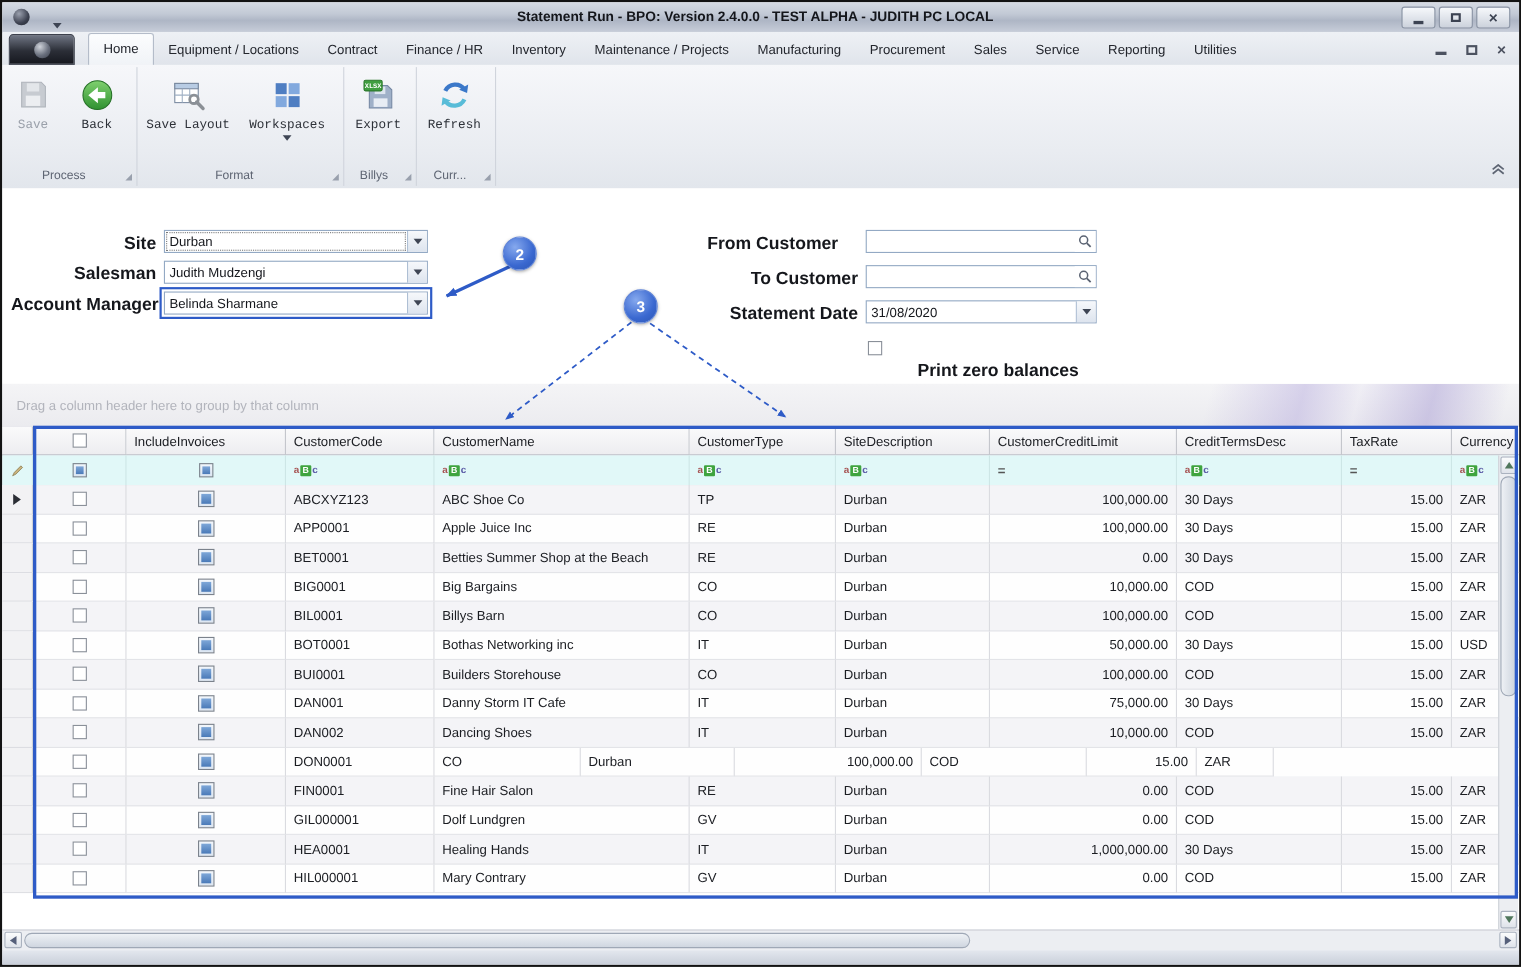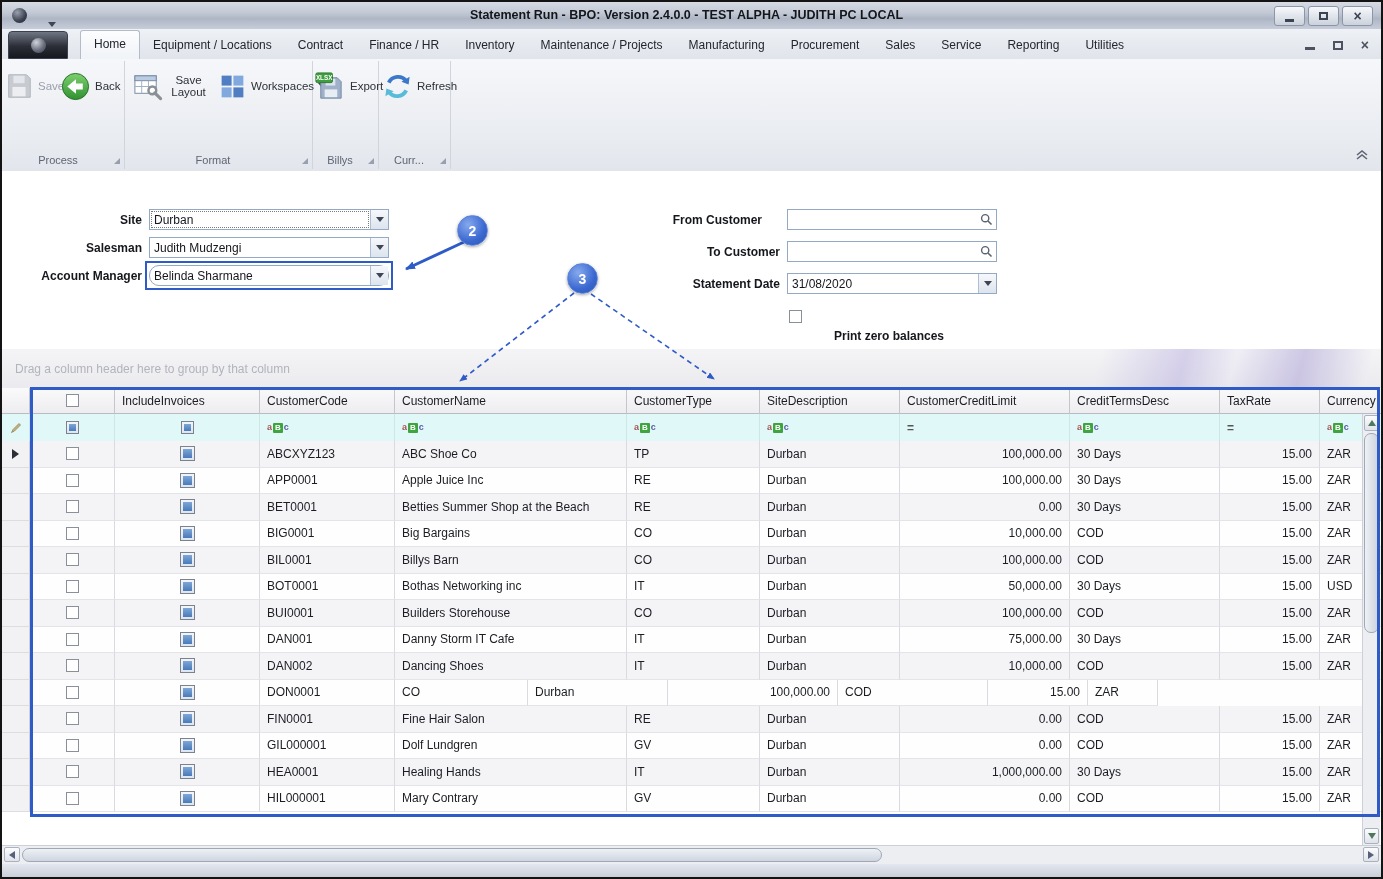--- a/index.html
+++ b/index.html
@@ -30,31 +30,31 @@
   .tc-restore{width:10px;height:9px;border:2px solid #4c5260;box-sizing:border-box;}
   .tc-close{font-size:14px;font-weight:bold;color:#4c5260;line-height:1;}
 
   
   .ribbon{position:absolute;top:57px;left:0;right:0;height:112px;background:linear-gradient(#f6f7fa,#e9ecf1 70%,#e2e6ec);border-bottom:1px solid #c6cad2;}
   .rgroup{position:absolute;top:2px;bottom:2px;border-right:1px solid #d0d4dc;}
   .g-process{left:0;width:122px;}
   .g-format{left:122px;width:188px;}
   .g-print{left:310px;width:66px;}
   .g-curr{left:376px;width:72px;}
-  .rbtn{position:absolute;top:8px;display:flex;flex-direction:row;align-items:center;gap:4px;font-size:11.5px;color:#2d3138;text-align:center;}
+  .rbtn{position:absolute;top:8px;display:flex;flex-direction:column;align-items:center;gap:4px;font-size:11.5px;color:#2d3138;text-align:center;font-family:Liberation Mono, monospace;}
   .rbtn .ricon{width:34px;height:34px;display:flex;align-items:center;justify-content:center;}
   .rbtn.disabled{color:#9aa0aa;}
   .glabel{position:absolute;bottom:3px;left:0;right:10px;text-align:center;font-size:11px;color:#5e6573;white-space:nowrap;}
   .glauncher{position:absolute;bottom:5px;right:4px;width:0;height:0;border-left:6px solid transparent;border-bottom:6px solid #99a0ad;}
   .ribbon-collapse{position:absolute;right:12px;bottom:7px;}
   .caret-under{margin-top:-1px;}
 
   
   .form-area{position:absolute;top:169px;left:0;right:0;height:178px;background:#fff;}
-  .flabel{position:absolute;font-size:12px;font-weight:bold;color:#15171c;text-align:right;white-space:nowrap;}
+  .flabel{position:absolute;font-size:16px;font-weight:bold;color:#15171c;text-align:right;white-space:nowrap;}
   .field{position:absolute;height:21px;background:#fff;border:1px solid #93a9c4;display:flex;align-items:stretch;font-size:12px;color:#15171c;box-sizing:border-box;}
   .field .val{flex:1;display:flex;align-items:center;padding:0 4px;white-space:nowrap;overflow:hidden;}
   .val.focused{outline:1px dotted #7a7a7a;outline-offset:-2px;}
   .combo-btn{width:17px;border-left:1px solid #aebfd4;background:linear-gradient(#f6f8fb,#dde4ee);display:flex;align-items:center;justify-content:center;flex:none;}
   .search-btn{width:19px;display:flex;align-items:center;justify-content:center;flex:none;background:#fff;}
   .cbx{position:absolute;width:13px;height:13px;border:1px solid #8a9099;background:#fff;box-sizing:border-box;}
 
   
   .groupbar{position:absolute;top:347px;left:0;right:0;height:39px;background:linear-gradient(#f4f4f6,#ebebef);border-bottom:1px solid #cdced4;overflow:hidden;}
   .group-hint{position:absolute;left:13px;top:13px;font-size:12px;color:#b2b4bc;}
@@ -276,21 +276,21 @@
 
   <div class="flabel" style="left:40px;top:239px;width:100px;">Salesman</div>
   <div class="field" style="left:147px;top:235px;width:240px;">
     <span class="val">Judith Mudzengi</span>
     <span class="combo-btn">
         <span class="tri-down"></span>
       </span>
   </div>
 
   <div class="flabel" style="left:8px;top:267px;width:132px;">Account Manager</div>
-  <div class="field" style="left:147px;top:263px;width:240px;border-radius:10px;">
+  <div class="field" style="left:147px;top:263px;width:240px;">
     <span class="val">Belinda Sharmane</span>
     <span class="combo-btn">
         <span class="tri-down"></span>
       </span>
   </div>
 
   <div class="flabel" style="left:622px;top:211px;width:138px;">From Customer</div>
   <div class="field" style="left:785px;top:207px;width:210px;">
     <span class="val"></span>
     <span class="search-btn">

